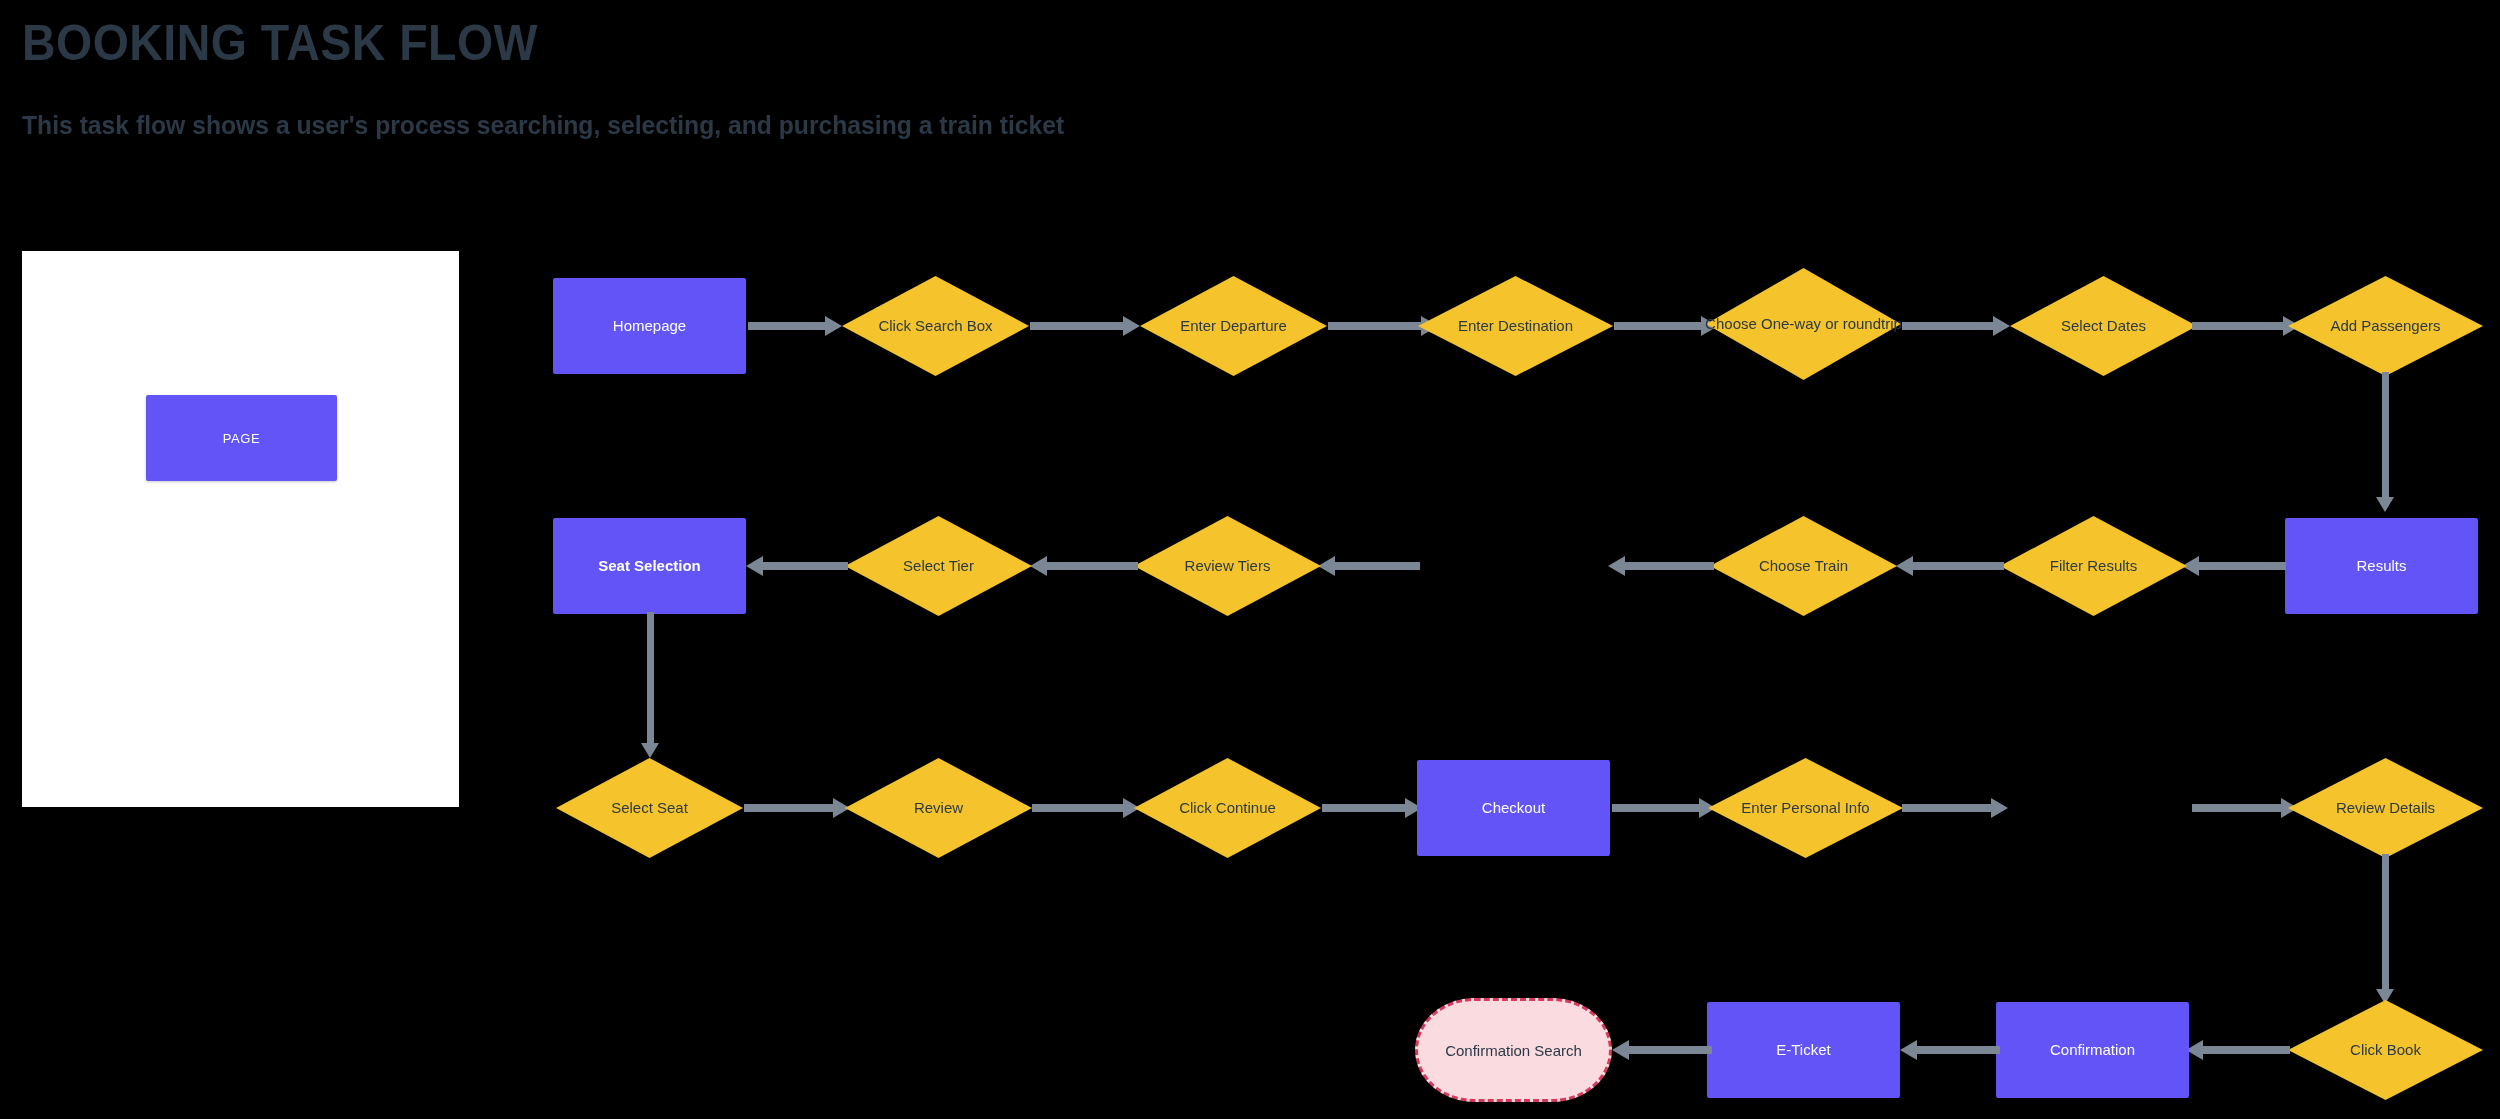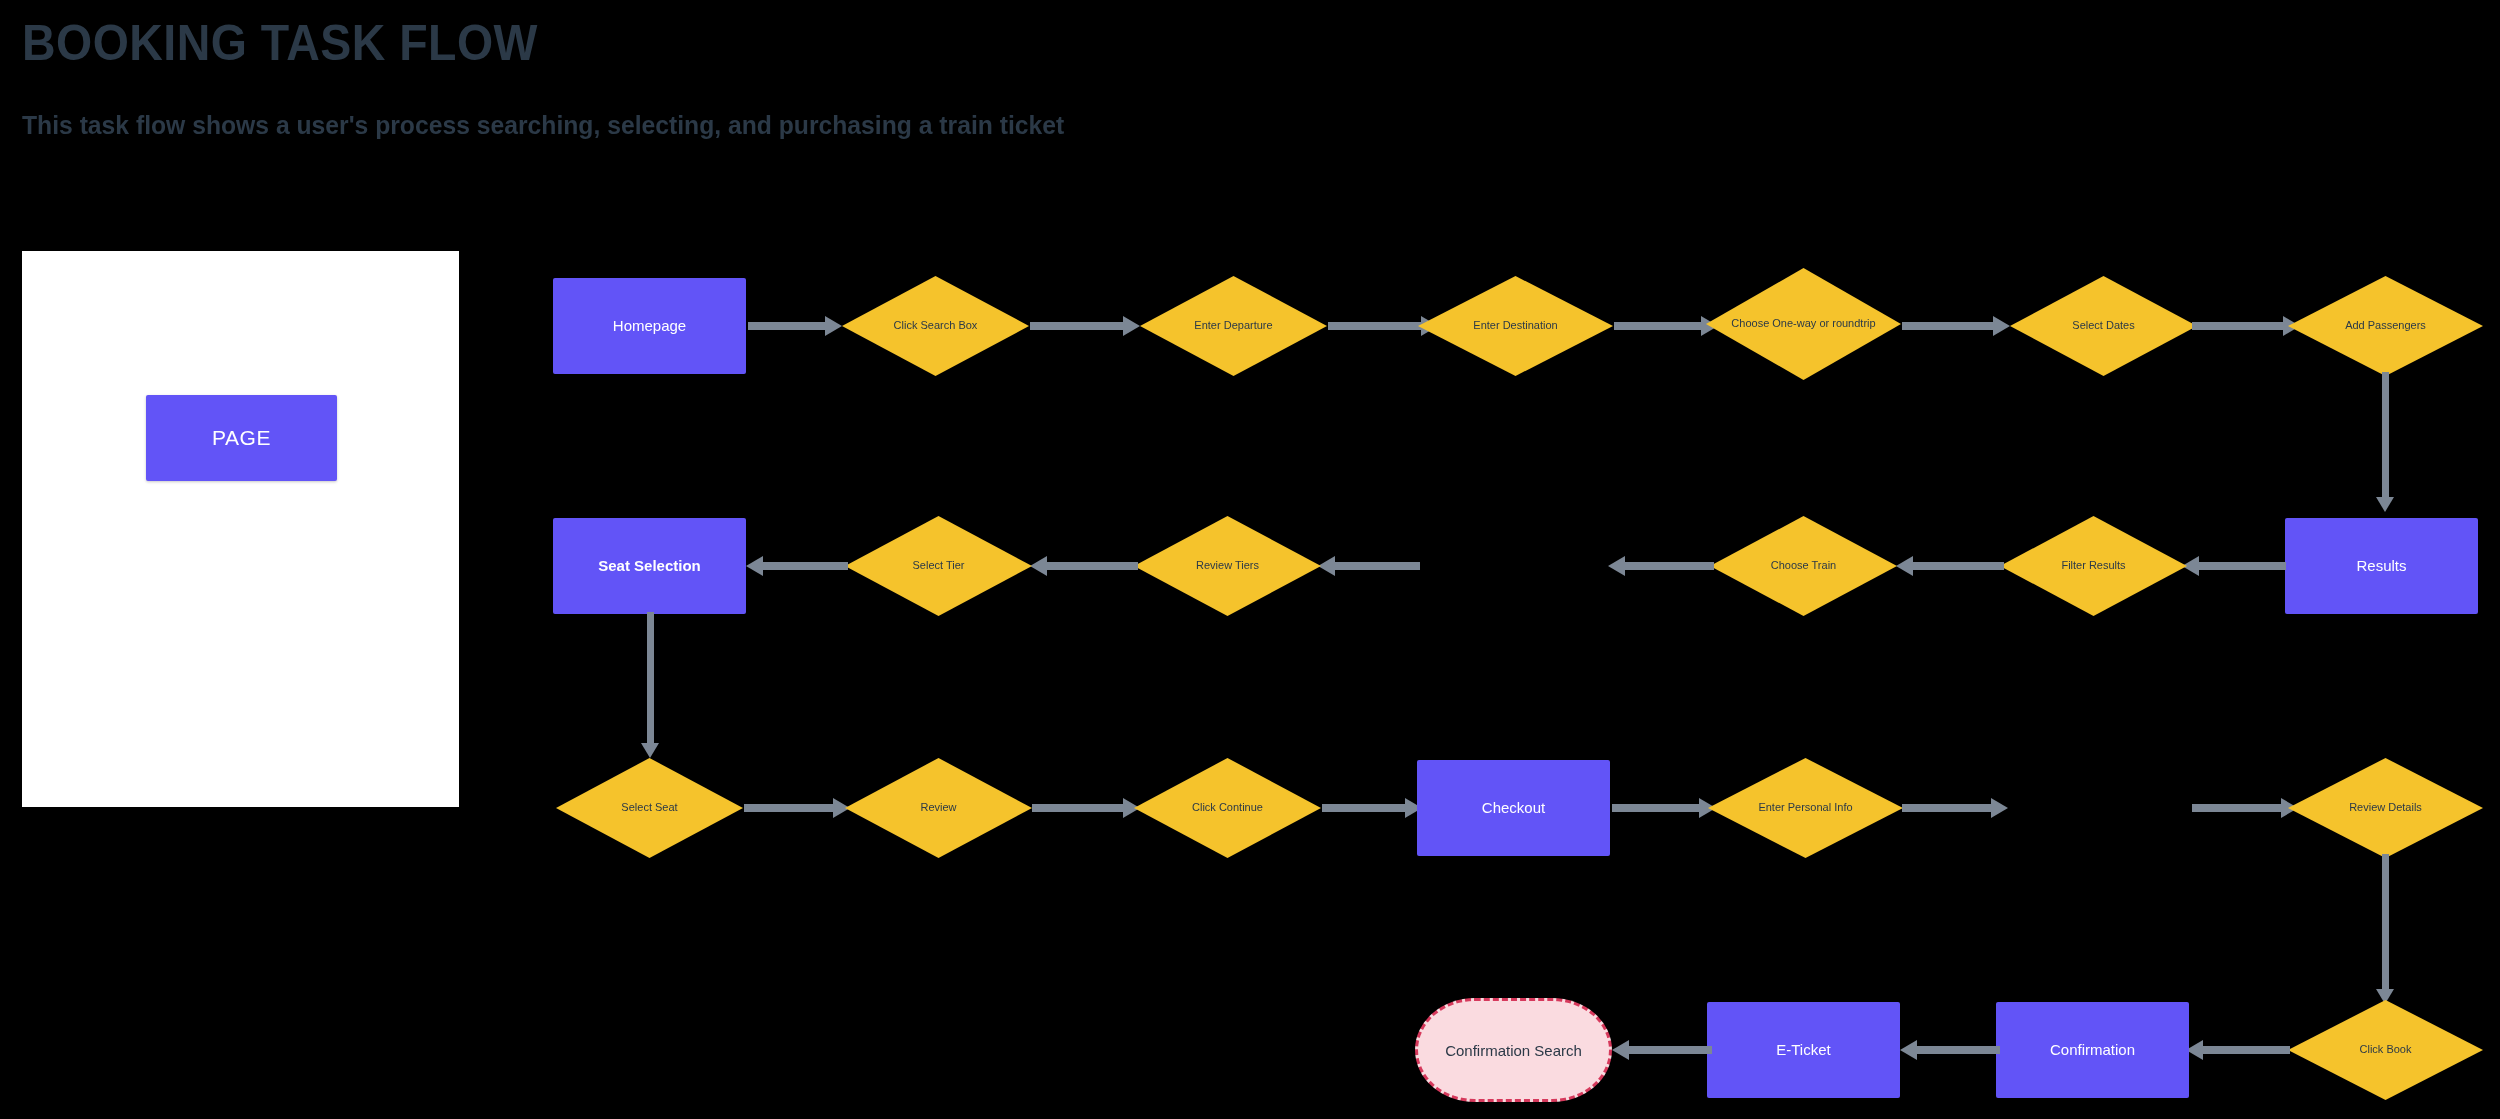--- a/index.html
+++ b/index.html
@@ -56,21 +56,21 @@
   #legend-page {
     position: absolute;
     left: 124px;
     top: 144px;
     width: 191px;
     height: 86px;
     background: #6254f7;
     border-radius: 2px;
     display: flex; align-items: center; justify-content: center;
     color: #ffffff;
-    font-size: 21px;
+    font-size: 13px;
     letter-spacing: 0.6px;
     box-shadow: 0 1px 3px rgba(0,0,0,0.22);
   }
   #legend-action {
     position: absolute;
     left: 124px;
     top: 274px;
     width: 191px;
     height: 86px;
   }
@@ -107,21 +107,21 @@
 
   .node.action .shape {
     position: absolute; inset: 0;
     background: #f5c32c;
     clip-path: polygon(50% 0%, 100% 50%, 50% 100%, 0% 50%);
   }
   .node.action .label {
     position: absolute; inset: 0;
     display: flex; align-items: center; justify-content: center;
     color: #2b3947;
-    font-size: 11px;
+    font-size: 15px;
     text-align: center;
     line-height: 1.25;
   }
   .node.action.overflow .label {
     left: -28px; right: -28px;
   }
 
   .node.email .shape {
     position: absolute; inset: 0;
     background: #fadbe0;

